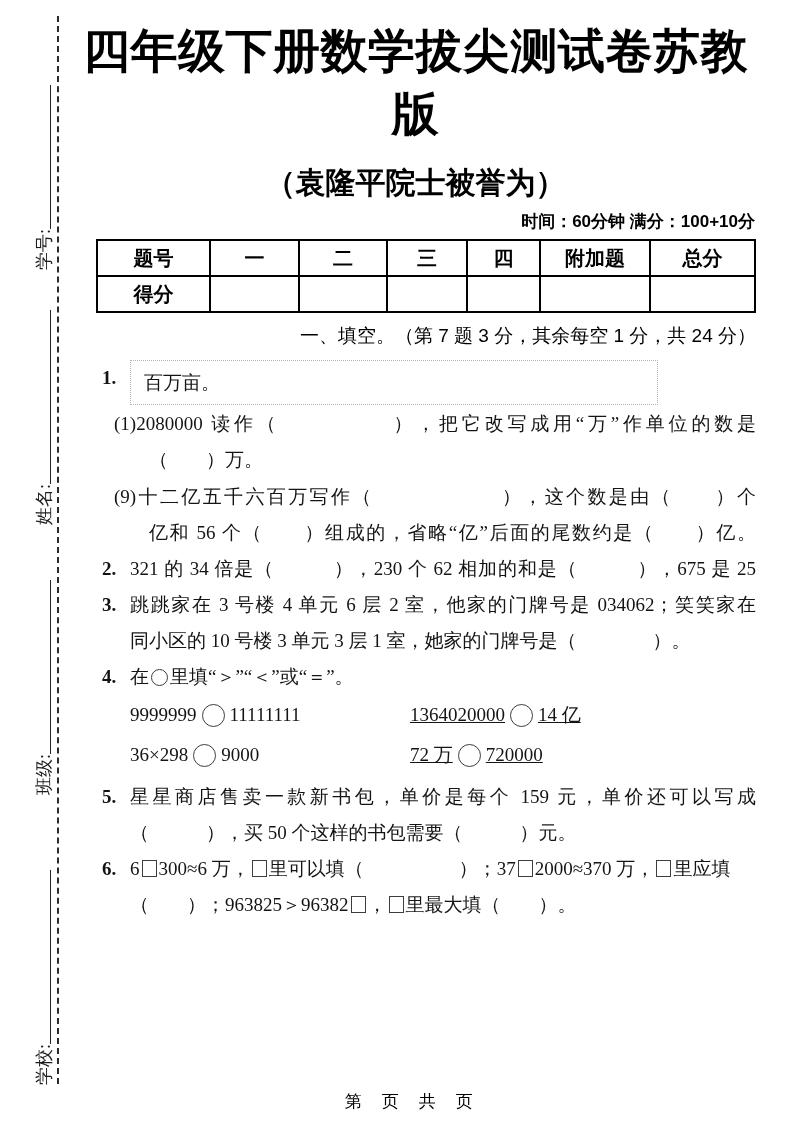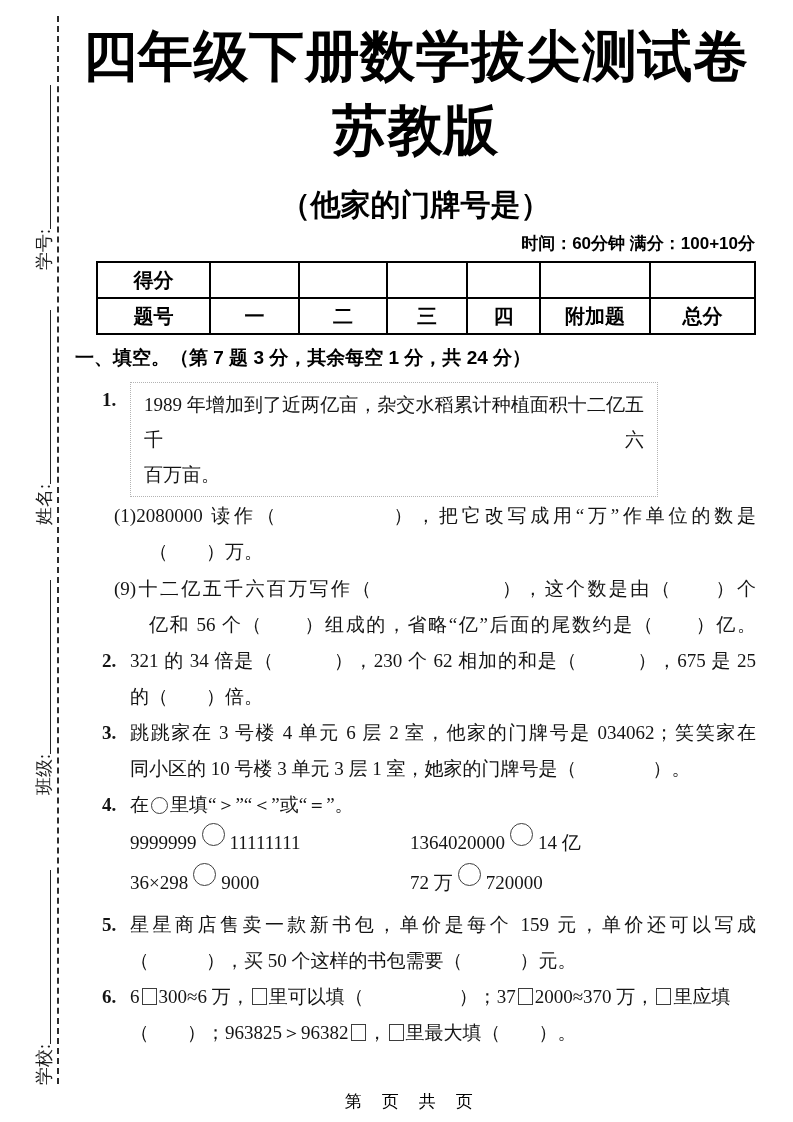--- a/index.html
+++ b/index.html
@@ -28,21 +28,21 @@
   #field-xingming { top: 525px; width: 215px; }
   #field-banji { top: 795px; width: 215px; }
   #field-xuexiao { top: 1085px; width: 215px; }
 
   
   .main { position: absolute; left: 75px; top: 0; width: 681px; }
 
   .title {
     margin-top: 20px; text-align: center;
     font-family: Liberation Mono, monospace;
-    font-weight: 900; font-size: 55px; letter-spacing: 0.5px; color: #000;
+    font-weight: 900; font-size: 47px; letter-spacing: 0.5px; color: #000;
   }
   .subtitle {
     margin-top: 17px; text-align: center;
     font-family: "Liberation Sans", sans-serif;
     font-weight: 800; font-size: 30px; color: #000;
   }
   .exam-info {
     margin-top: 6px; text-align: right; padding-right: 1px;
     font-family: "Liberation Sans", sans-serif;
     font-weight: 700; font-size: 17px; color: #000;
@@ -53,42 +53,42 @@
     width: 658px; margin: 6px 0 0 21px;
   }
   table.score-table th, table.score-table td {
     border: 2px solid #000; height: 36px; text-align: center; vertical-align: middle;
     font-family: "Liberation Sans", sans-serif; font-weight: 700; font-size: 20px; color: #000;
   }
 
   .section-heading {
     margin-top: 10px;
     font-family: "Liberation Sans", sans-serif;
-    font-weight: 700; font-size: 19px; color: #000;
+    font-weight: 400; font-size: 19px; color: #000; text-align: right;
   }
 
   .question { position: relative; padding-left: 55px; font-size: 19px; line-height: 36px; }
   .qnum { position: absolute; left: 27px; top: 0; font-weight: 700; }
   .tline { display: block; }
   .just { text-align: justify; text-align-last: justify; }
   .nowrap { white-space: nowrap; }
 
   .q1-wrap { margin-top: 11px; }
   .q1-box {
     border: 1.5px dotted #b3b3b3; width: 528px; padding: 4px 13px;
   }
   .q1-box .tline { line-height: 35px; }
   .q1-box .tline.first { text-indent: 2.8em; }
 
   .sub { position: relative; margin-left: 39px; font-size: 19px; line-height: 36px; margin-top: 1px; }
   .sub .tline.cont { margin-left: 35px; }
 
   .cmp-row { display: flex; line-height: 40px; }
-  .cmp-item { display: flex; align-items: flex-start; width: 280px; }
-  .cmp-item.right-col { flex: 1; }
+  .cmp-item { display: flex; align-items: center; width: 280px; }
+  .cmp-item.right-col { flex: 1; text-decoration: underline; }
   .circle {
     display: inline-block; width: 23px; height: 23px; flex: none;
     border: 1.6px solid #3d3d3d; border-radius: 50%; margin: 0 5px;
   }
   .circle.sm { width: 17px; height: 17px; vertical-align: -3px; margin: 0 2px; }
   .square {
     display: inline-block; width: 15px; height: 17px;
     border: 1.6px solid #3d3d3d; margin: 0 2px; vertical-align: -2px;
   }
 
@@ -116,77 +116,75 @@
   <span class="write-line"></span>
 </div>
 <div class="sidebar-field" id="field-xuexiao">
   <span class="s-label">学校:</span>
   <span class="write-line"></span>
 </div>
 
 <div class="main">
 
   <div class="title">四年级下册数学拔尖测试卷苏教版</div>
-  <div class="subtitle">（他家的门牌号是）</div>
+  <div class="subtitle">（袁隆平院士被誉为）</div>
   <div class="exam-info">时间：60分钟  满分：100+10分</div>
 
   <table class="score-table">
     <colgroup>
       <col style="width:113px">
         <col style="width:89px">
         <col style="width:88px">
       <col style="width:80px">
         <col style="width:73px">
         <col style="width:110px">
         <col style="width:105px">
     </colgroup>
     <tbody>
         <tr>
-      <td>得分</td>
-      <td></td>
-      <td></td>
-      <td></td>
-      <td></td>
-      <td></td>
-      <td></td>
-    </tr>
-    <tr>
       <th>题号</th>
       <th>一</th>
       <th>二</th>
       <th>三</th>
       <th>四</th>
       <th>附加题</th>
       <th>总分</th>
     </tr>
+    <tr>
+      <td>得分</td>
+      <td></td>
+      <td></td>
+      <td></td>
+      <td></td>
+      <td></td>
+      <td></td>
+    </tr>
   </tbody>
     </table>
 
   <div class="section-heading">一、填空。（第 7 题 3 分，其余每空 1 分，共 24 分）</div>
 
   <div class="question q1-wrap">
     <span class="qnum">1.</span>
     <div class="q1-box">
-      <span class="tline just">1989 年增加到了近两亿亩，杂交水稻累计种植面积十二亿五千六</span>
       <span class="tline">百万亩。</span>
     </div>
   </div>
   <div class="sub">
     <span class="tline just">(1)2080000 读作（　　　　　），把它改写成用“万”作单位的数是</span>
     <span class="tline cont">（　　）万。</span>
   </div>
   <div class="sub">
     <span class="tline just">(9)十二亿五千六百万写作（　　　　　　），这个数是由（　　）个</span>
     <span class="tline cont just">亿和 56 个（　　）组成的，省略“亿”后面的尾数约是（　　）亿。</span>
   </div>
 
   <div class="question">
     <span class="qnum">2.</span>
     <span class="tline just">321 的 34 倍是（　　　），230 个 62 相加的和是（　　　），675 是 25</span>
-    <span class="tline">的（　　）倍。</span>
   </div>
 
   <div class="question">
     <span class="qnum">3.</span>
     <span class="tline just">跳跳家在 3 号楼 4 单元 6 层 2 室，他家的门牌号是 034062；笑笑家在</span>
     <span class="tline">同小区的 10 号楼 3 单元 3 层 1 室，她家的门牌号是（　　　　）。</span>
   </div>
 
   <div class="question">
     <span class="qnum">4.</span>

